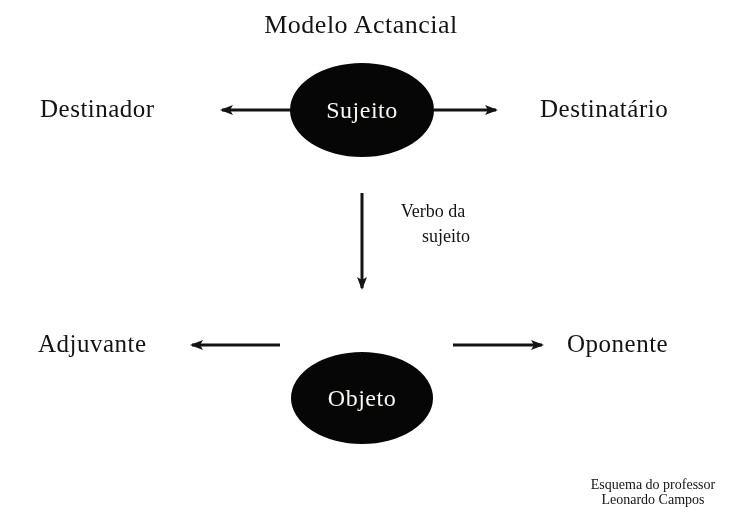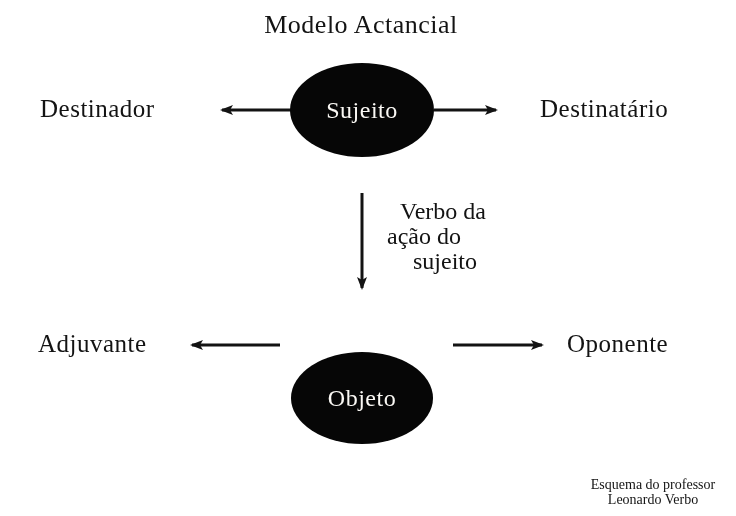--- a/index.html
+++ b/index.html
@@ -68,25 +68,26 @@
     font-size: 25px;
     letter-spacing: 0.5px;
     white-space: nowrap;
   }
   .actant-destinador   { left: 40px;  top: 109px; }
   .actant-destinatario { left: 540px; top: 109px; }
   .actant-adjuvante    { left: 38px;  top: 344px; }
   .actant-oponente     { left: 567px; top: 344px; }
   .verb-note {
     position: absolute;
-    left: 443px;
+    left: 433px;
     top: 199px;
     transform: translateX(-50%);
-    font-size: 24px;
+    font-size: 18px;
     line-height: 25px;
+    text-align: center;
     white-space: nowrap;
   }
   .verb-note .vline { display: block; position: relative; }
   .verb-note .vline-2 { left: -13px; }
   .verb-note .vline-3 { left: 13px; }
   .credit {
     position: absolute;
     left: 653px;
     top: 477px;
     transform: translateX(-50%);
@@ -128,22 +129,21 @@
   <div class="actant-label actant-destinatario">Destinatário</div>
 
   <div class="actant-label actant-destinador">Destinador</div>
 
   <div class="actant-label actant-oponente">Oponente</div>
 
   <div class="actant-label actant-adjuvante">Adjuvante</div>
 
   <div class="verb-note">
     <span class="vline vline-1">Verbo da</span>
-    <span class="vline vline-2">ação do</span>
     <span class="vline vline-3">sujeito</span>
   </div>
 
   <div class="credit">
     <span class="cline">Esquema do professor</span>
-    <span class="cline">Leonardo Verbo</span>
+    <span class="cline">Leonardo Campos</span>
   </div>
 
 </div>
 
 </body></html>

